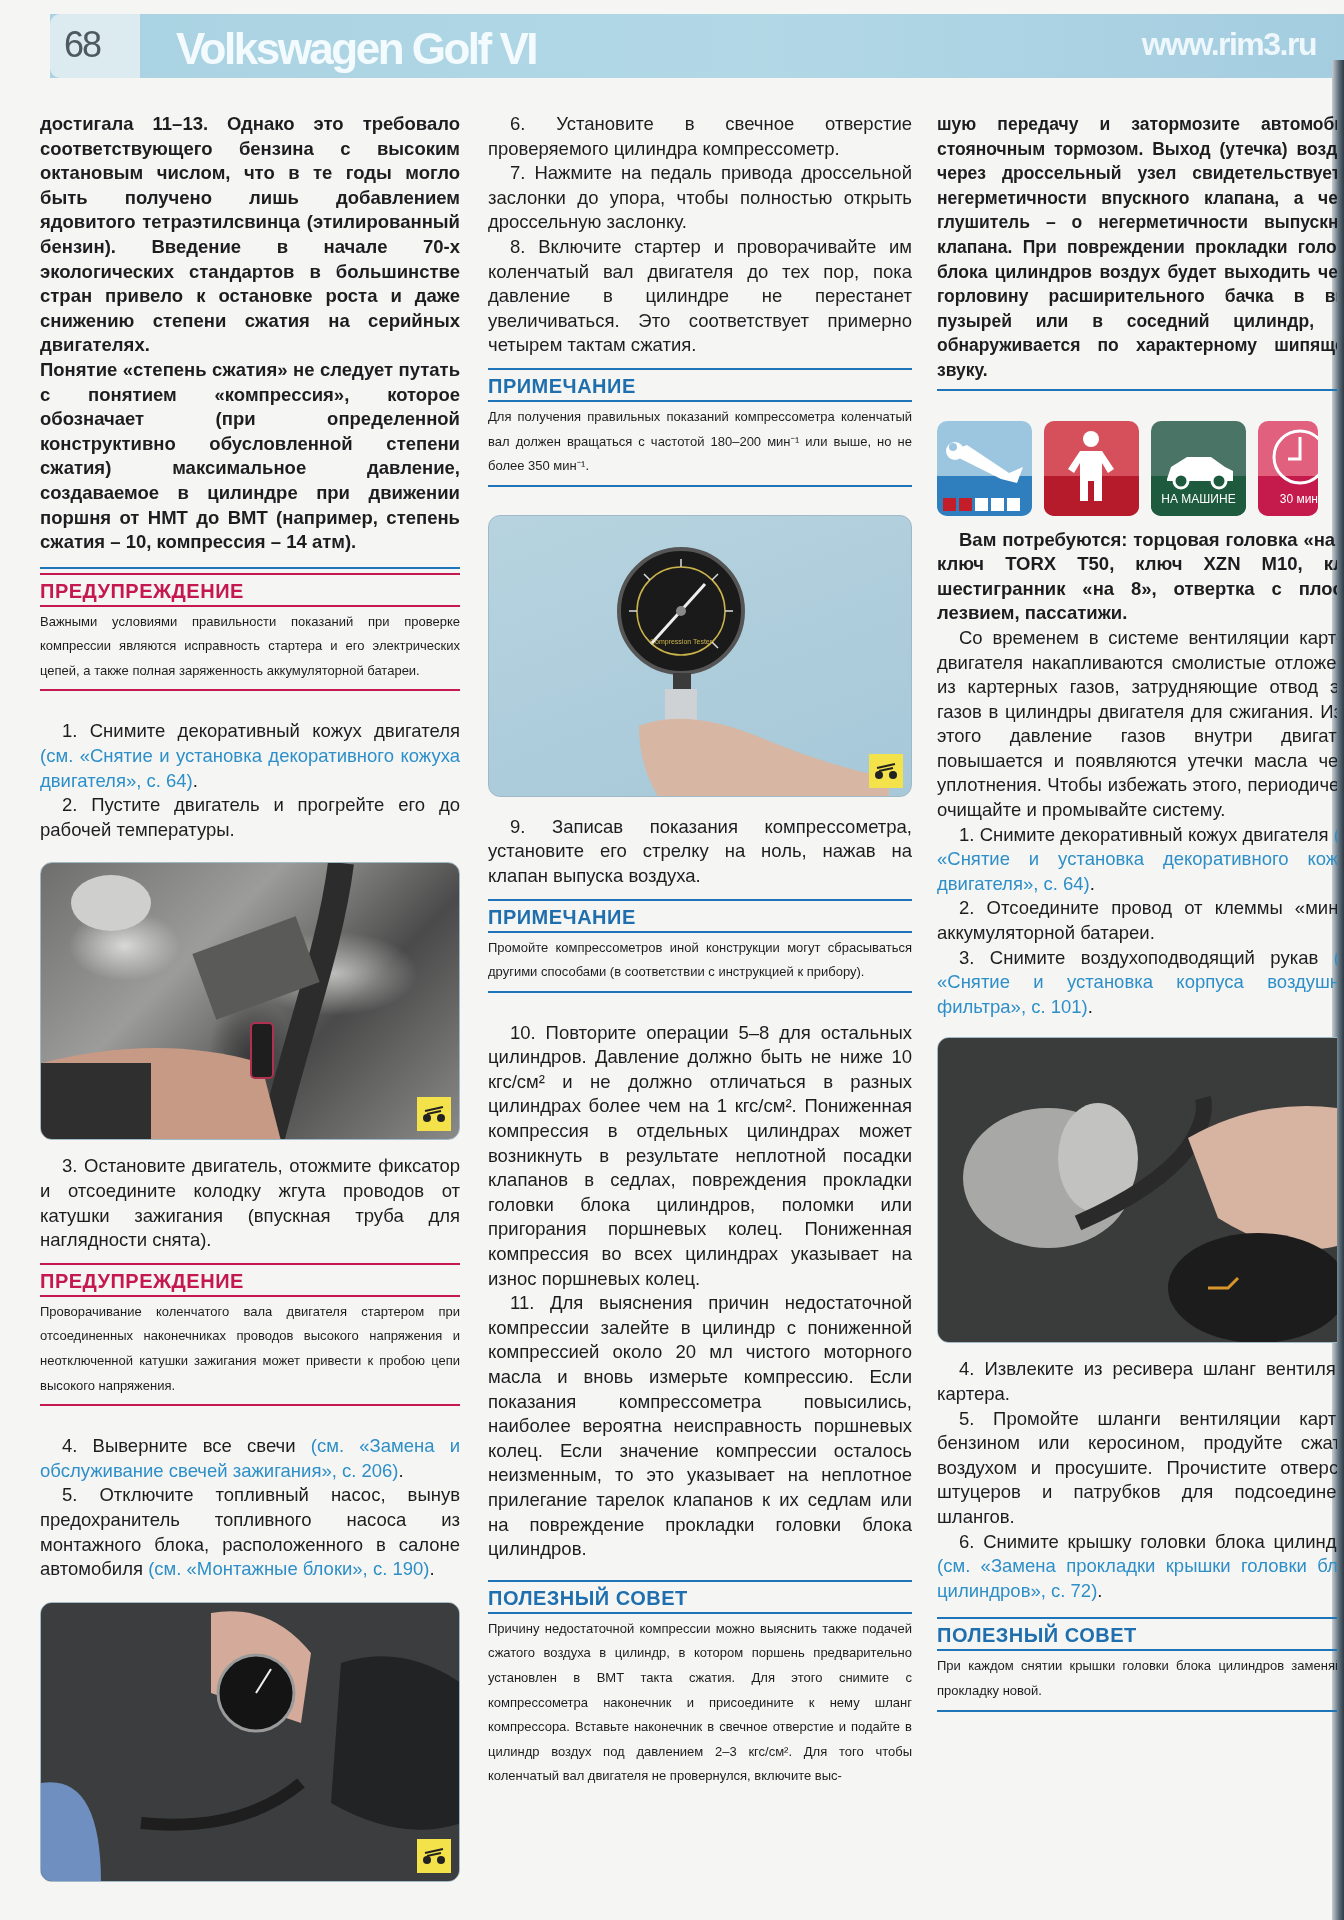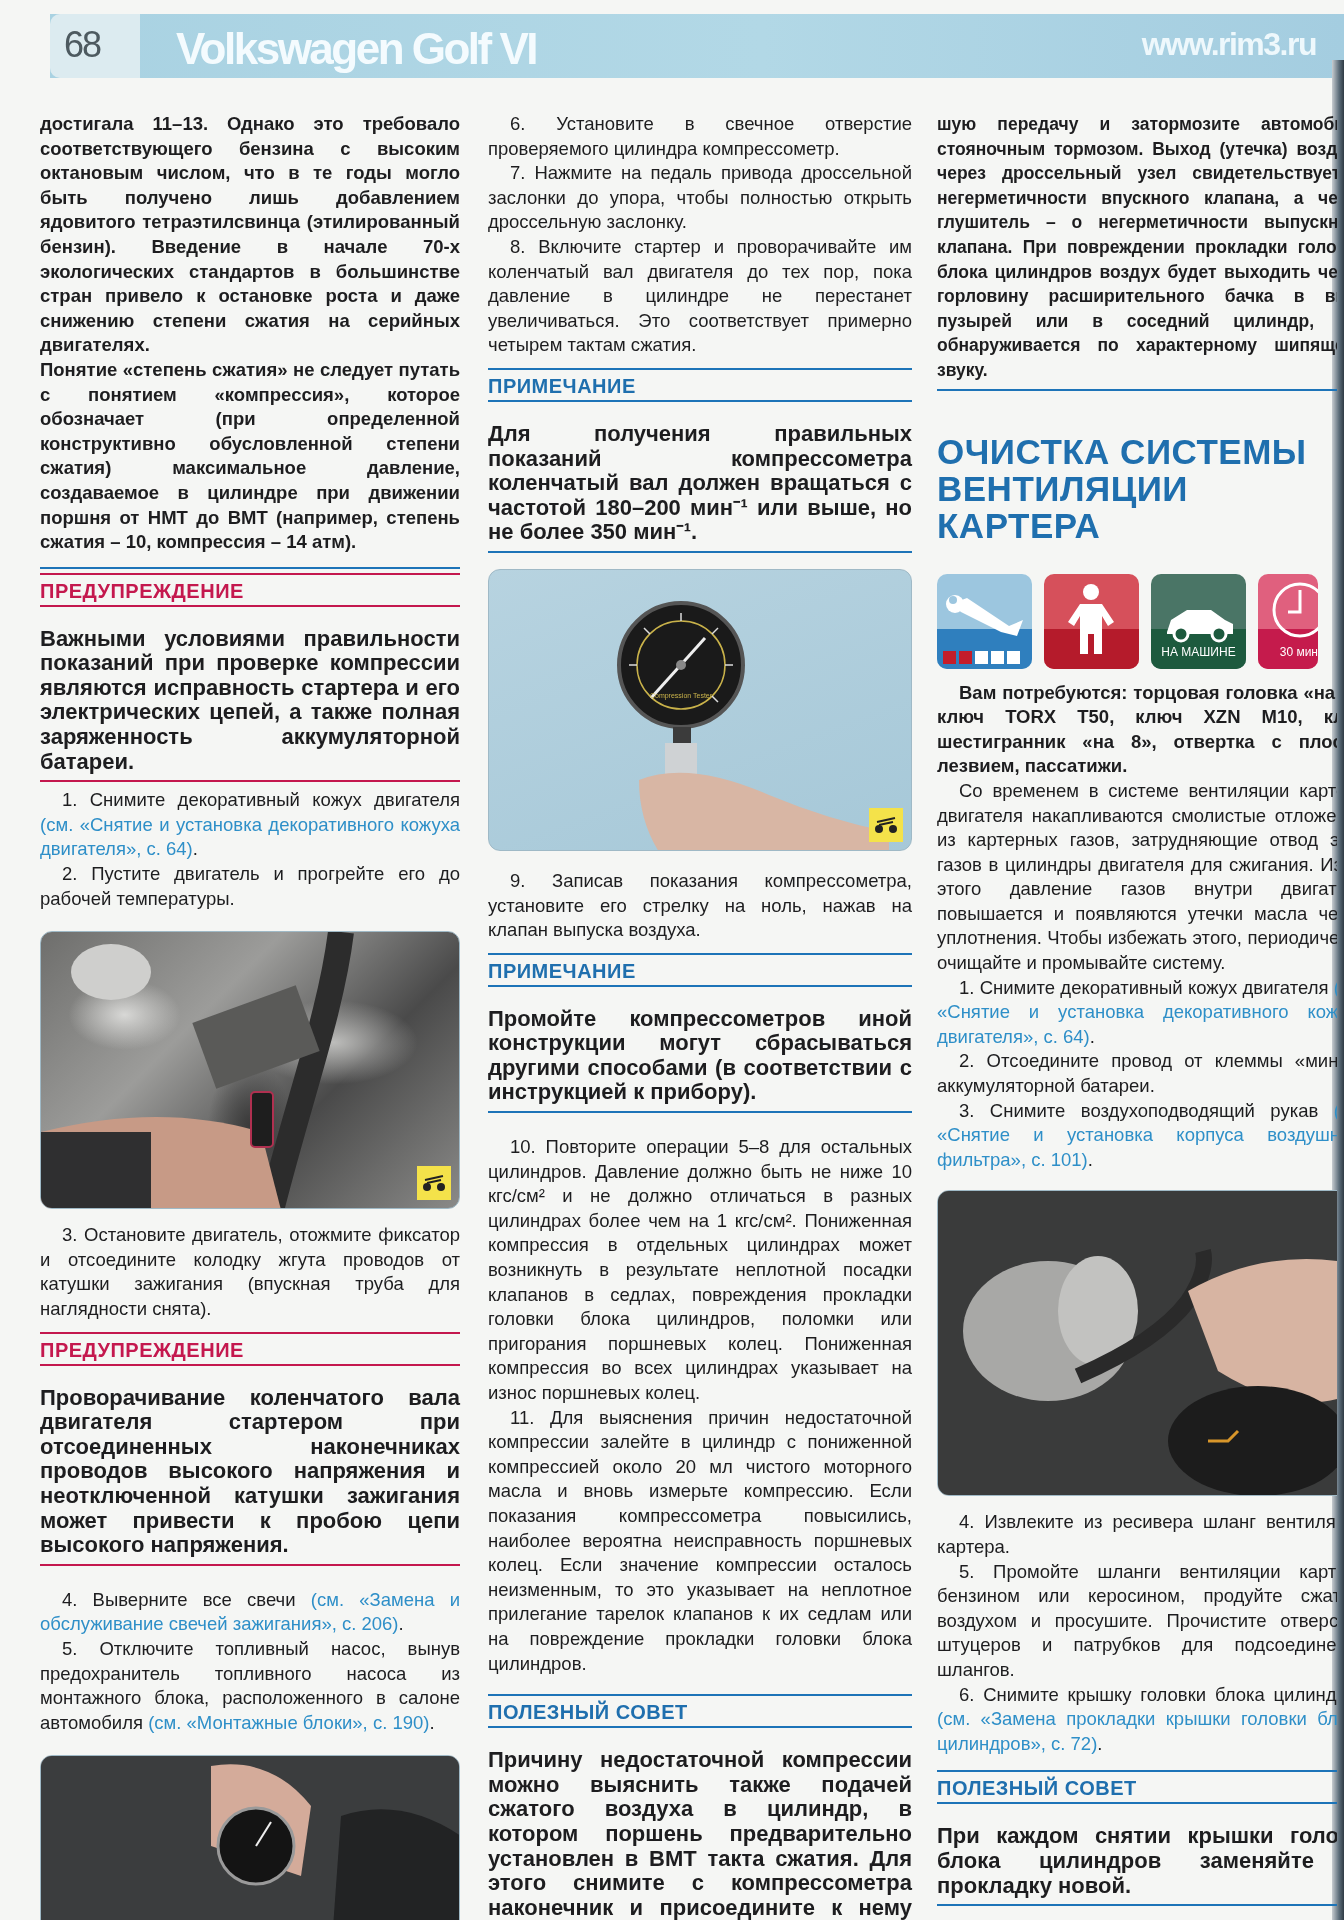--- a/index.html
+++ b/index.html
@@ -25,24 +25,24 @@
   .col1 { left: 40px; width: 420px; }
   .col2 { left: 488px; width: 424px; }
   .col3 { left: 937px; width: 400px; overflow: hidden; }
 
   p { text-align: justify; }
   .bold { font-weight: bold; }
   .step { text-indent: 22px; }
   .ref { color: #2e8fc8; }
 
   
-  .callout { margin: 10px 0 6px 0; }
+  .callout { margin: 10px 0 28px 0; }
   .callout .rule { height: 2px; }
   .callout .ttl { font-weight: bold; font-size: 20px; letter-spacing: 0.5px; line-height: 28px; padding: 2px 0 0 0; }
-  .callout .body { font-weight: bold; font-size: 22px; line-height: 24.6px; padding: 20px 0 6px 0; text-align: justify; }
+  .callout .body { font-weight: normal; font-size: 13px; line-height: 24.6px; padding: 3px 0 6px 0; text-align: justify; }
   .warn .rule { background: #c4184e; }
   .warn .ttl { color: #c4184e; }
   .note .rule { background: #1d74b8; }
   .note .ttl { color: #1f6fae; }
 
   .blue-top { height: 2px; background: #1d74b8; margin-top: 8px; }
 
   
   .photo { position: relative; border-radius: 12px; overflow: hidden; margin: 14px 0; border: 1px solid #9fb9c6; }
   .photo .badge { position: absolute; right: 8px; bottom: 8px; width: 34px; height: 34px;
@@ -211,25 +211,20 @@
     <div class="ttl">ПОЛЕЗНЫЙ СОВЕТ</div>
     <div class="rule"></div>
     <div class="body">Причину недостаточной компрессии можно выяснить также подачей сжатого воздуха в цилиндр, в котором поршень предварительно установлен в ВМТ такта сжатия. Для этого снимите с компрессометра наконечник и присоедините к нему шланг компрессора. Вставьте наконечник в свечное отверстие и подайте в цилиндр воздух под давлением 2–3 кгс/см². Для того чтобы коленчатый вал двигателя не провернулся, включите выс-</div>
   </div>
 </div>
 
 <div class="col col3">
   <p class="bold" style="font-size:17.5px;width:430px;">шую передачу и затормозите автомобиль стояночным тормозом. Выход (утечка) воздуха через дроссельный узел свидетельствует о негерметичности впускного клапана, а через глушитель – о негерметичности выпускного клапана. При повреждении прокладки головки блока цилиндров воздух будет выходить через горловину расширительного бачка в виде пузырей или в соседний цилиндр, что обнаруживается по характерному шипящему звуку.</p>
   <div class="blue-top" style="margin-top:6px;"></div>
 
-  <div class="sec-title">
-    <div>ОЧИСТКА СИСТЕМЫ</div>
-    <div>ВЕНТИЛЯЦИИ</div>
-    <div>КАРТЕРА</div>
-  </div>
 
   <div class="icons">
     <div class="ico" style="background:#9cc6df;">
       <div class="lower" style="background:#2f7fbe;"></div>
       <svg width="95" height="95">
         <path d="M14 30 L30 24 L72 52 L86 46 L80 62 L64 58 L24 38 Z" fill="#fff"></path>
         <circle cx="18" cy="30" r="9" fill="#fff"></circle>
           <circle cx="16" cy="26" r="4" fill="#9cc6df"></circle>
       </svg>
       <div class="diff">

